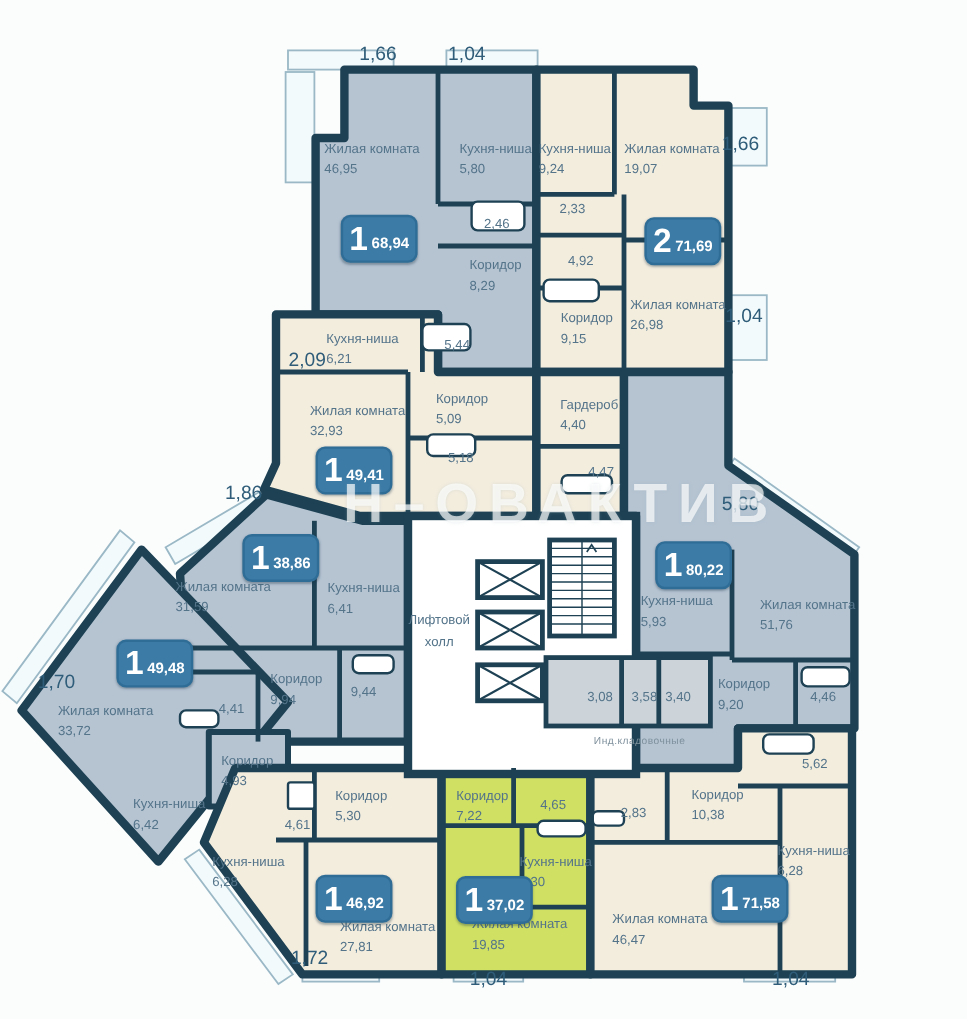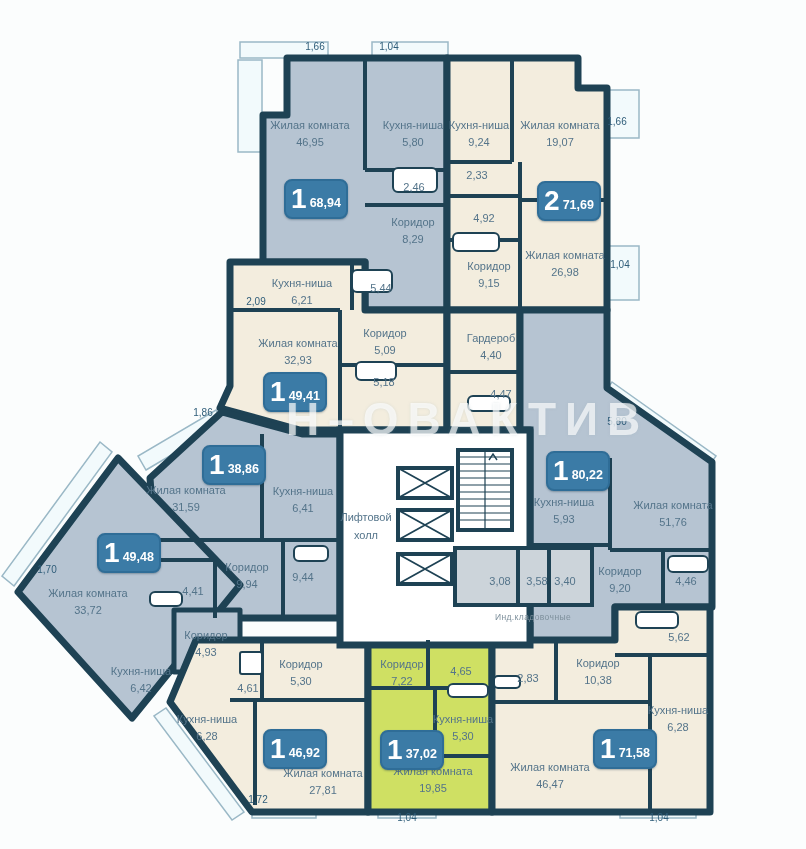--- a/index.html
+++ b/index.html
@@ -3,27 +3,27 @@
 <meta charset="utf-8">
 <style>
   html,body{margin:0;padding:0;background:#ffffff;}
   .plan{
     position:relative;width:806px;height:849px;background:#fbfdfd;
     font-family:"Liberation Sans",sans-serif;overflow:hidden;
   }
   .plan svg.base{position:absolute;left:0;top:0;}
   .rl{
     position:absolute;transform:translate(-50%,-50%);
-    text-align:center;color:#54748a;font-size:11px;line-height:1.5;
+    color:#54748a;font-size:11px;line-height:1.5;
     white-space:nowrap;z-index:5;
   }
   .rl .nm,.rl .ar{display:block;}
   .dim{
     position:absolute;transform:translate(-50%,-50%);
-    font-size:10px;color:#2f5d79;z-index:6;white-space:nowrap;
+    font-size:16px;color:#2f5d79;z-index:6;white-space:nowrap;
   }
   .badge{
     position:absolute;width:60px;height:36px;background:#3b7ba6;
     border:2px solid #2f6d97;border-radius:8px;color:#ffffff;
     display:flex;align-items:center;justify-content:center;z-index:7;
     box-shadow:0 1px 2px rgba(20,50,70,.35);
   }
   .badge .n{font-size:28px;font-weight:700;line-height:1;}
   .badge .a{font-size:12.5px;font-weight:700;margin-left:3px;margin-top:7px;}
   .wm{

